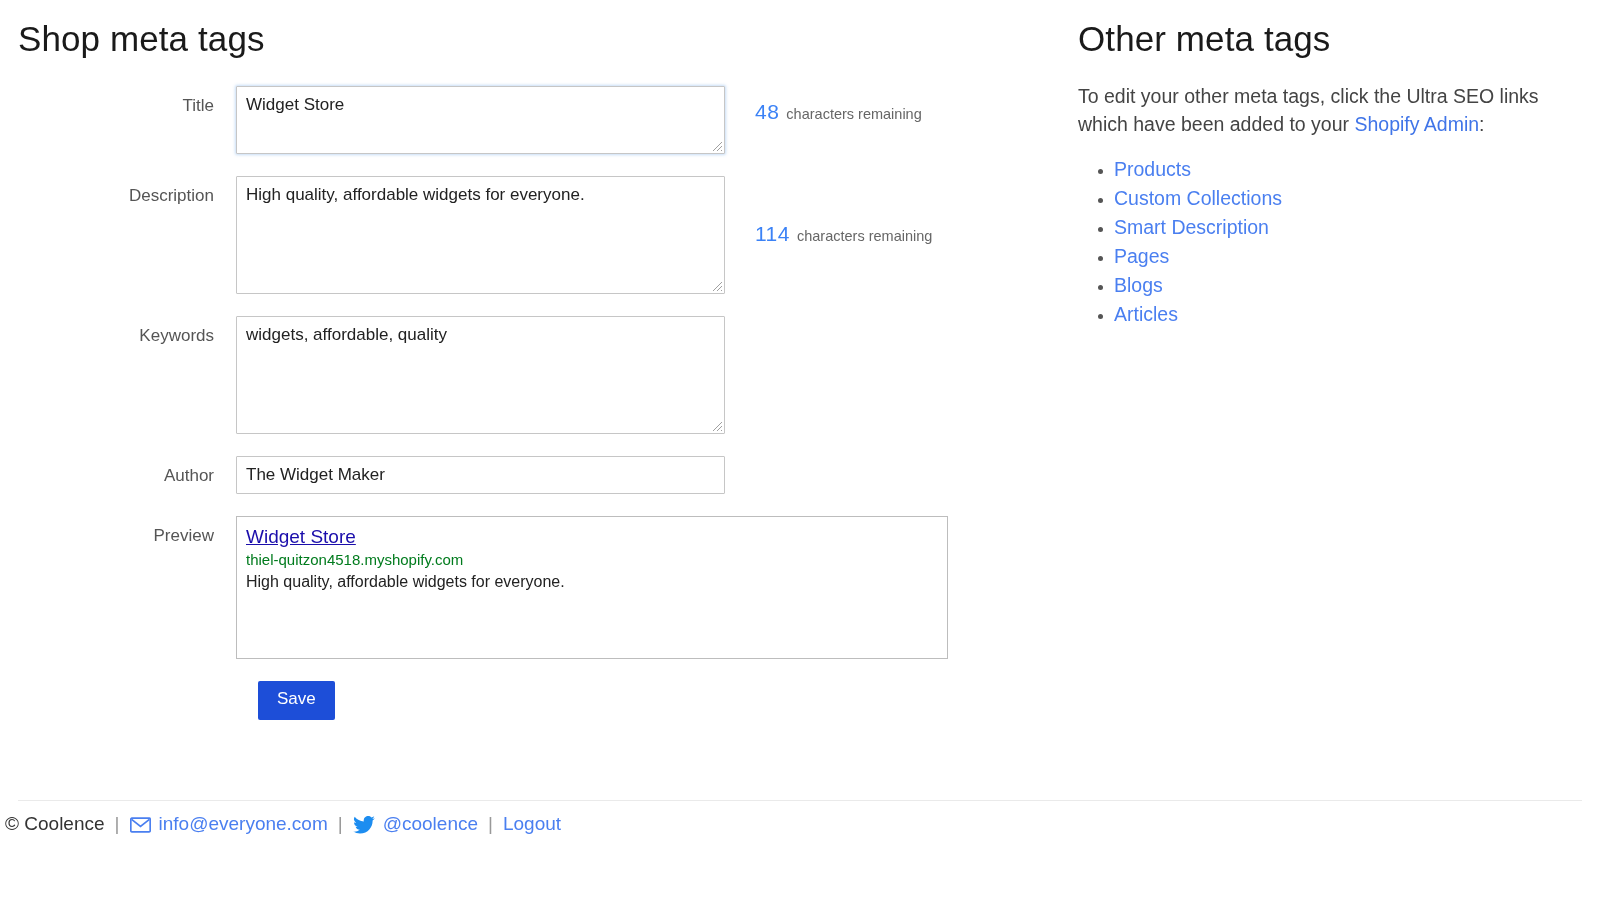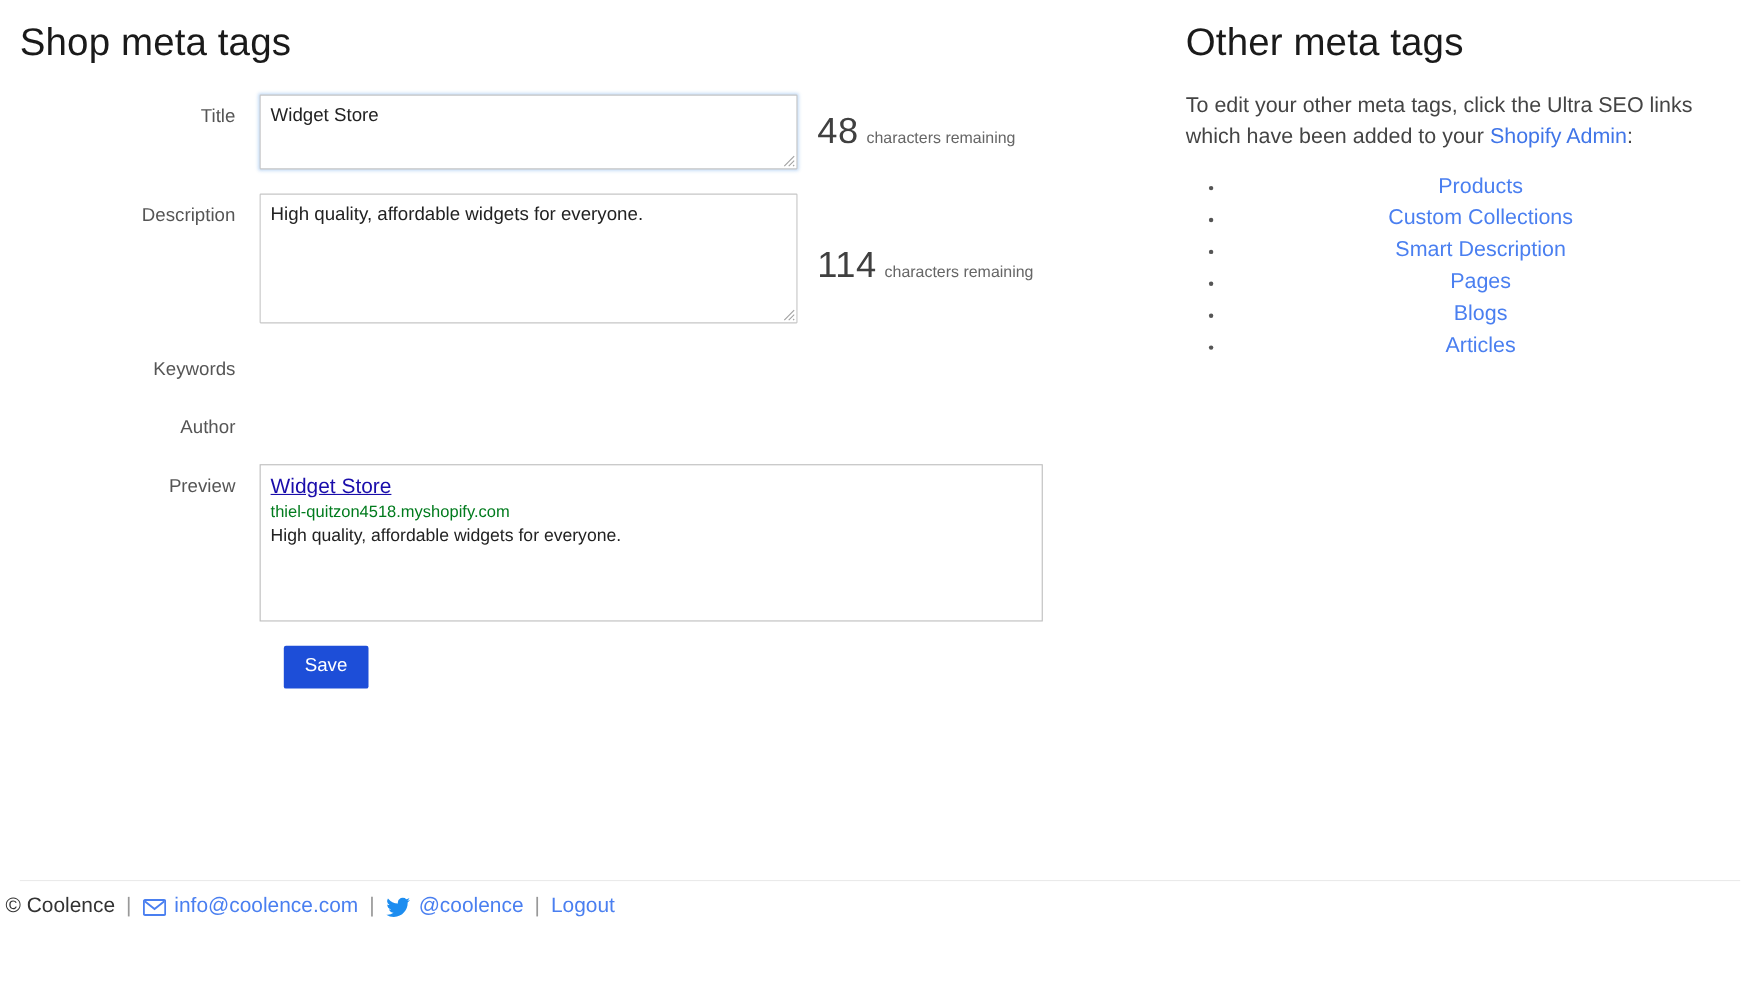--- a/index.html
+++ b/index.html
@@ -97,24 +97,25 @@
   }
   .ta-holder { position: relative; }
 
   .counter {
     margin-left: 18px;
     white-space: nowrap;
     display: flex;
     align-items: baseline;
   }
   .counter .num {
-    font-size: 33px;
-    color: #404040;
+    font-size: 21px;
+    color: #3b82f6;
     font-weight: 400;
     letter-spacing: 0.5px;
+    margin-left: 12px;
   }
   .counter .lbl {
     font-size: 14.5px;
     color: #666666;
     margin-left: 7px;
   }
   .counter.desc-counter { margin-top: 46px; }
   .counter.title-counter { margin-top: 14px; }
 
   
@@ -168,21 +169,20 @@
     line-height: 1.46;
     margin-top: 22px;
     max-width: 472px;
   }
   .intro a { color: #4075e8; text-decoration: none; }
 
   ul.links {
     margin: 14px 0 0 0;
     padding-left: 36px;
     list-style: disc;
-    text-align: center;
   }
   ul.links li {
     margin-bottom: 6px;
     color: #555555;
   }
   ul.links li a {
     font-size: 19.5px;
     color: #4a7ff0;
     text-decoration: none;
   }
@@ -256,24 +256,37 @@
           </div>
           <div class="counter desc-counter">
             <span class="num">114</span>
             <span class="lbl">characters remaining</span>
           </div>
         </div>
       </div>
 
       <div class="form-row">
         <div class="form-label">Keywords</div>
+        <div class="field-wrap">
+          <div class="ta-holder">
+            <textarea class="ta ta-keys" placeholder="" style="">widgets, affordable, quality</textarea>
+            <svg class="resize-grip" viewBox="0 0 13 13">
+              <line x1="12" y1="3" x2="3" y2="12" stroke="#a0a0a0" stroke-width="1"></line>
+              <line x1="12" y1="7" x2="7" y2="12" stroke="#a0a0a0" stroke-width="1"></line>
+              <line x1="12" y1="11" x2="11" y2="12" stroke="#a0a0a0" stroke-width="1"></line>
+            </svg>
+          </div>
+        </div>
       </div>
 
       <div class="form-row">
         <div class="form-label">Author</div>
+        <div class="field-wrap">
+          <input class="ti" type="text" value="The Widget Maker" style="">
+        </div>
       </div>
 
       <div class="form-row">
         <div class="form-label">Preview</div>
         <div class="field-wrap">
           <div class="preview-box">
             <div><a class="pv-title" href="#">Widget Store</a></div>
             <div class="pv-url">thiel-quitzon4518.myshopify.com</div>
             <div class="pv-desc">High quality, affordable widgets for everyone.</div>
           </div>
@@ -307,21 +320,21 @@
   <div class="footer">
     <span>© Coolence</span>
     <span class="sep">|</span>
 
     <span class="ficon">
       <svg width="21" height="16" viewBox="0 0 21 16">
         <rect x="0.8" y="1.2" width="19.4" height="13.6" rx="1" fill="none" stroke="#4a7ff0" stroke-width="1.7"></rect>
         <polyline points="1.6,2.4 10.5,9.4 19.4,2.4" fill="none" stroke="#4a7ff0" stroke-width="1.7"></polyline>
       </svg>
     </span>
-    <a href="#">info@coolence.com</a>
+    <a href="#">info@everyone.com</a>
     <span class="sep">|</span>
 
     <span class="ficon">
       <svg width="22" height="18" viewBox="0 0 24 20">
         <path fill="#1d8df0" d="M24 2.4a9.6 9.6 0 0 1-2.83.78A4.94 4.94 0 0 0 23.34.38a9.87 9.87 0 0 1-3.13 1.2A4.92 4.92 0 0 0 11.8 6.04 13.96 13.96 0 0 1 1.67.9a4.92 4.92 0 0 0 1.52 6.57 4.88 4.88 0 0 1-2.23-.62v.06a4.93 4.93 0 0 0 3.95 4.83 4.95 4.95 0 0 1-2.22.08 4.93 4.93 0 0 0 4.6 3.42A9.88 9.88 0 0 1 0 17.3a13.94 13.94 0 0 0 7.55 2.21c9.06 0 14.01-7.5 14.01-14 0-.21 0-.42-.01-.63A10 10 0 0 0 24 2.4z"></path>
       </svg>
     </span>
     <a href="#">@coolence</a>
     <span class="sep">|</span>
 

